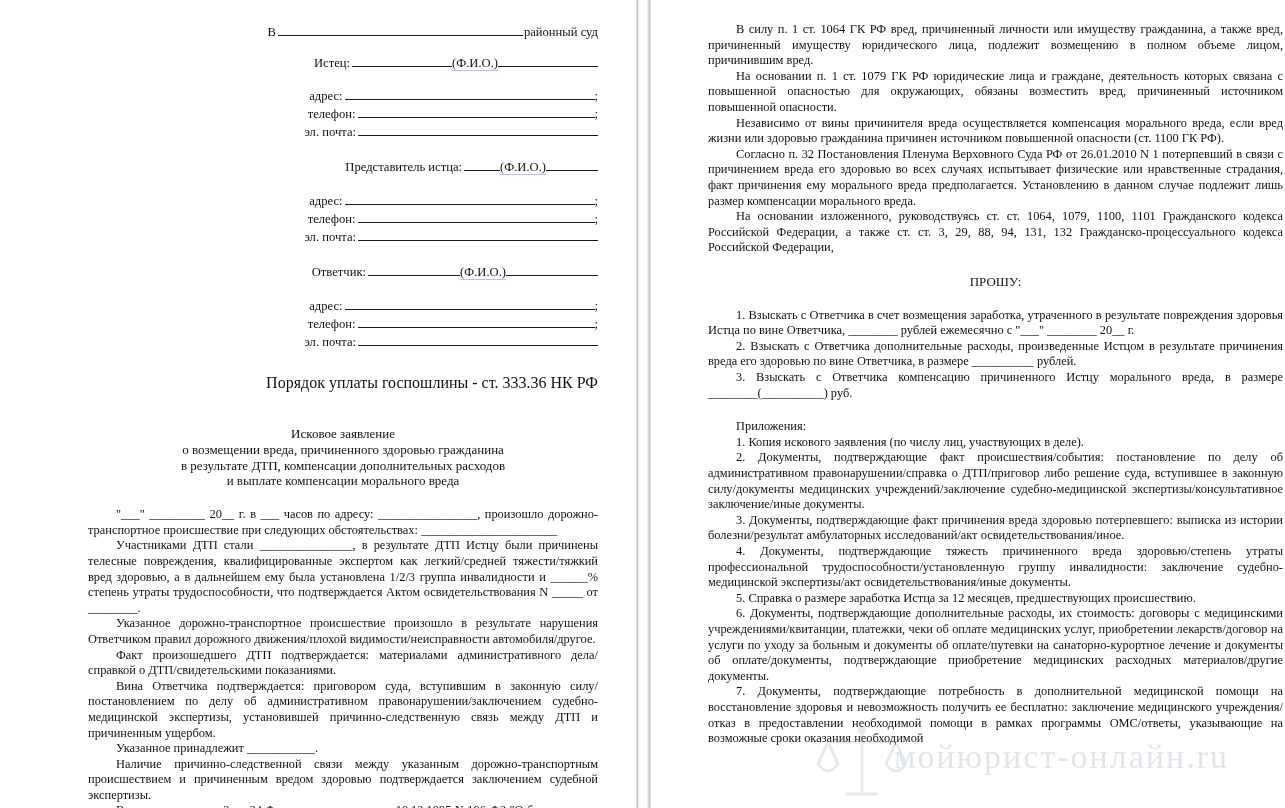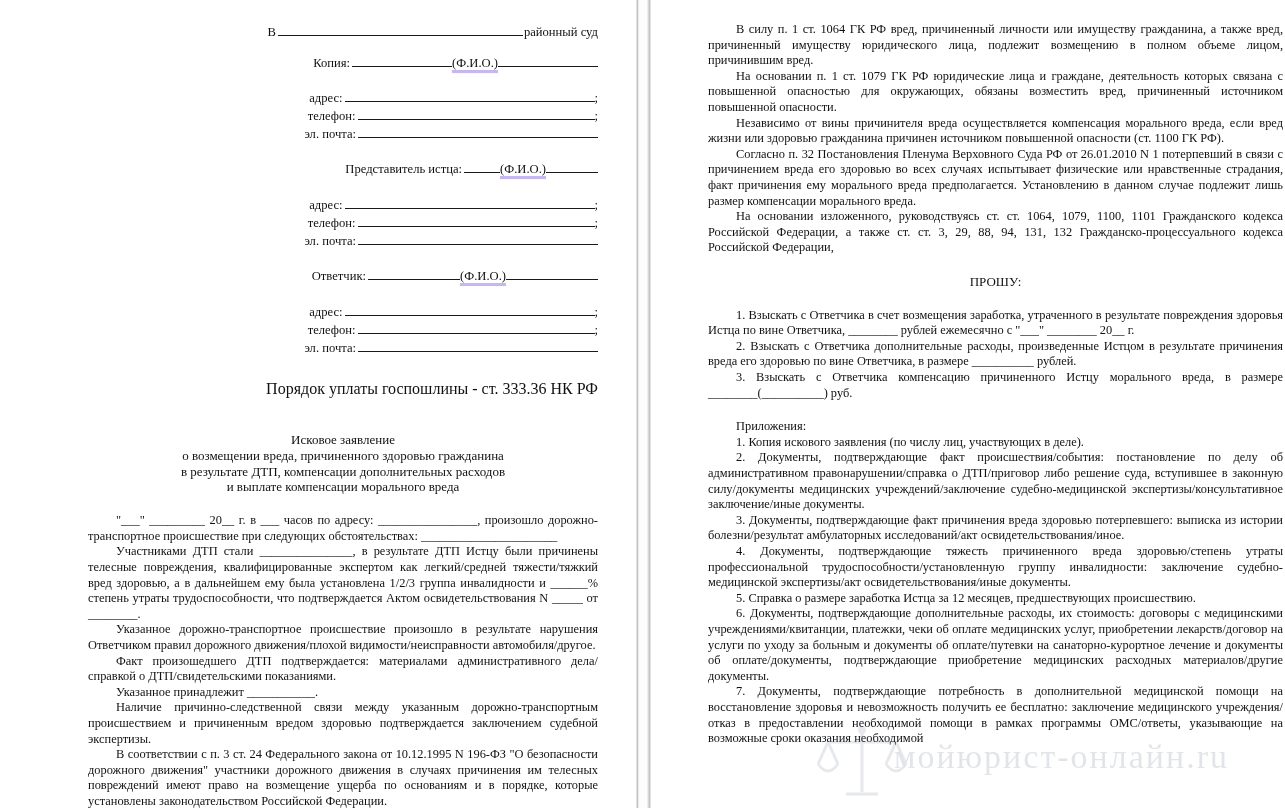--- a/index.html
+++ b/index.html
@@ -74,21 +74,21 @@
     white-space: nowrap;
   }
   .hdr-row .lbl { padding-right: 2px; }
   .ul {
     display: inline-block;
     border-bottom: 1px solid #1a1a1a;
     height: 13px;
   }
   .ul-txt {
     display: inline-block;
-    border-bottom: 3px solid #c4b5fd;
+    border-bottom: 1px solid #c4b5fd;
     line-height: 13px;
   }
   .tail { padding-left: 1px; }
 
   .center {
     text-align: center;
     font-size: 13px;
     line-height: 15.8px;
   }
 
@@ -132,21 +132,21 @@
 
       <div class="hdr-row">
         <span class="lbl">В</span>
         <span class="ul" style="width:245px"></span>
         <span class="tail">районный суд</span>
       </div>
 
       <div style="height:13px"></div>
 
       <div class="hdr-row">
-        <span class="lbl">Копия:</span>
+        <span class="lbl">Истец:</span>
         <span class="ul" style="width:100px"></span>
         <span class="ul-txt">(Ф.И.О.)</span>
         <span class="ul" style="width:100px"></span>
       </div>
 
       <div style="height:15px"></div>
 
       <div class="hdr-row">
         <span class="lbl">адрес:</span>
         <span class="ul" style="width:250px"></span>
@@ -230,20 +230,21 @@
       <div class="center">в результате ДТП, компенсации дополнительных расходов</div>
       <div class="center">и выплате компенсации морального вреда</div>
     </div>
 
     <div class="gap-l"></div>
 
     <p class="p">"___" _________ 20__ г. в ___ часов по адресу: ________________, произошло дорожно-транспортное происшествие при следующих обстоятельствах: ______________________</p>
     <p class="p">Участниками ДТП стали _______________, в результате ДТП Истцу были причинены телесные повреждения, квалифицированные экспертом как легкий/средней тяжести/тяжкий вред здоровью, а в дальнейшем ему была установлена 1/2/3 группа инвалидности и ______% степень утраты трудоспособности, что подтверждается Актом освидетельствования N _____ от ________.</p>
     <p class="p">Указанное дорожно-транспортное происшествие произошло в результате нарушения Ответчиком правил дорожного движения/плохой видимости/неисправности автомобиля/другое.</p>
     <p class="p">Факт произошедшего ДТП подтверждается: материалами административного дела/справкой о ДТП/свидетельскими показаниями.</p>
+    <p class="p">Вина Ответчика подтверждается: приговором суда, вступившим в законную силу/постановлением по делу об административном правонарушении/заключением судебно-медицинской экспертизы, установившей причинно-следственную связь между ДТП и причиненным ущербом.</p>
     <p class="p">Указанное принадлежит ___________.</p>
     <p class="p">Наличие причинно-следственной связи между указанным дорожно-транспортным происшествием и причиненным вредом здоровью подтверждается заключением судебной экспертизы.</p>
     <p class="p">В соответствии с п. 3 ст. 24 Федерального закона от 10.12.1995 N 196-ФЗ "О безопасности дорожного движения" участники дорожного движения в случаях причинения им телесных повреждений имеют право на возмещение ущерба по основаниям и в порядке, которые установлены законодательством Российской Федерации.</p>
 
   </div>
 </div>
 
 <div class="gutter"></div>
 
 <div class="page page-right">

